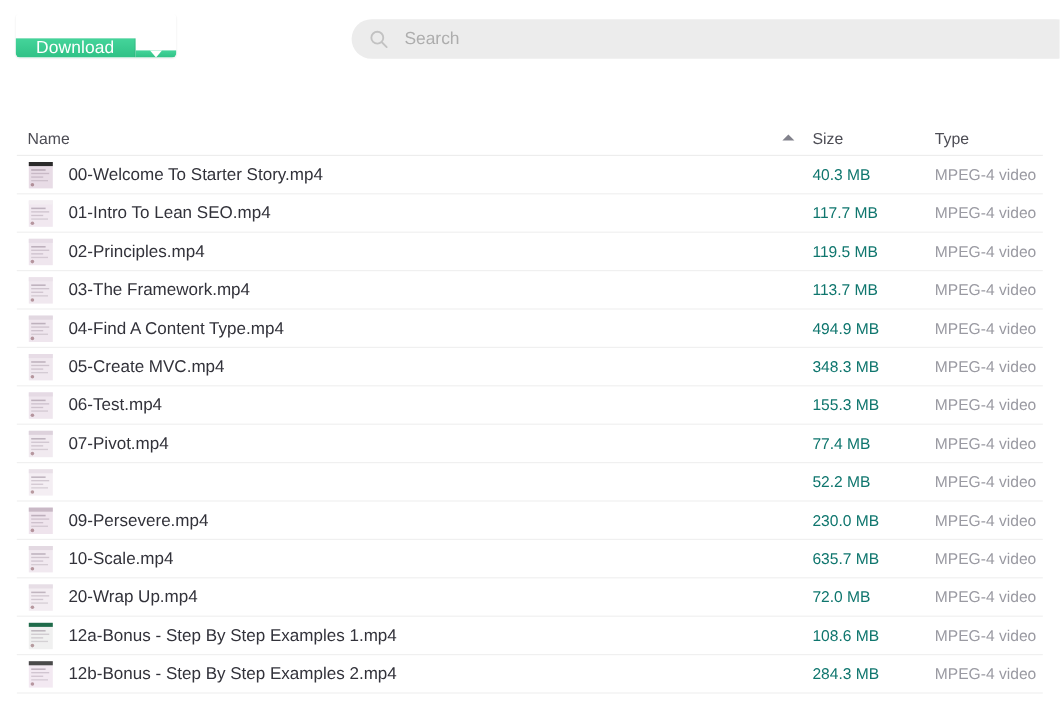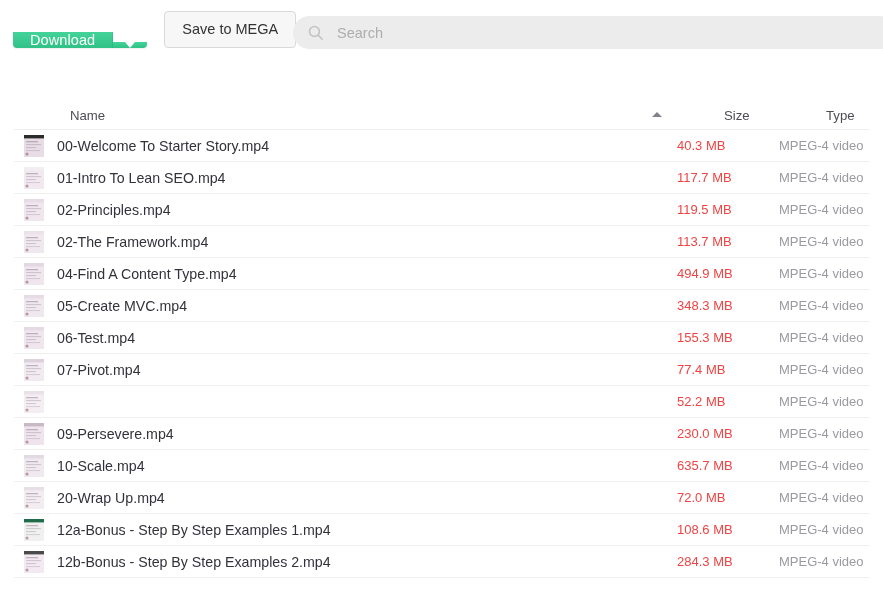--- a/index.html
+++ b/index.html
@@ -145,21 +145,20 @@
   .th {
     position: absolute;
     top: 0;
     height: 30px;
     display: flex;
     align-items: center;
     font-size: 13.2px;
     color: #4d4d55;
     cursor: pointer;
     user-select: none;
-    margin-left: 47px;
   }
   .th-name { left: 9px; }
   .th-size { left: 663px; }
   .th-type { left: 765px; }
 
   .sort-caret {
     position: absolute;
     left: 638px;
     top: 12px;
     width: 0; height: 0;
@@ -193,21 +192,21 @@
     left: 43px;
     font-size: 14.2px;
     color: #32323a;
     white-space: nowrap;
   }
 
   .cell-size {
     position: absolute;
     left: 663px;
     font-size: 13px;
-    color: #ef4444;
+    color: #0f766e;
     white-space: nowrap;
   }
 
   .cell-type {
     position: absolute;
     left: 765px;
     font-size: 13px;
     color: #9a9aa2;
     white-space: nowrap;
   }
@@ -219,21 +218,20 @@
 
   <div class="toolbar">
 
     <div class="btn-group">
       <div class="btn-download">Download</div>
       <div class="btn-download-caret">
         <span class="caret-down"></span>
       </div>
     </div>
 
-    <div class="btn-mega">Save to MEGA</div>
 
     <div class="search-wrap">
       <span class="search-icon">
         <svg viewBox="0 0 24 24" fill="none" stroke="#8a8a8a" stroke-width="2.2" stroke-linecap="round">
           <circle cx="10.5" cy="10.5" r="7"></circle>
           <line x1="15.8" y1="15.8" x2="21.5" y2="21.5"></line>
         </svg>
       </span>
       <input class="search-input" type="text" placeholder="Search" style="">
     </div>
@@ -303,21 +301,21 @@
             <svg viewBox="0 0 28 28">
               <rect x="4" y="3" width="20" height="22" fill="#f0e8ef"></rect>
               <rect x="4" y="3" width="20" height="3.4" fill="#ebe2ea"></rect>
               <rect x="6" y="9" width="12" height="1.3" fill="rgba(90,70,90,.33)"></rect>
               <rect x="6" y="12" width="15" height="1.1" fill="rgba(90,70,90,.22)"></rect>
               <rect x="6" y="15" width="10" height="1.1" fill="rgba(90,70,90,.22)"></rect>
               <rect x="6" y="18" width="14" height="1.1" fill="rgba(90,70,90,.18)"></rect>
               <circle cx="7" cy="22" r="1.5" fill="rgba(110,50,60,.45)"></circle>
             </svg>
           </div>
-          <div class="cell-name">02-The Framework.mp4</div>
+          <div class="cell-name">03-The Framework.mp4</div>
           <div class="cell-size">113.7 MB</div>
           <div class="cell-type">MPEG-4 video</div>
         </div>
         <div class="row">
           <div class="thumb">
             <svg viewBox="0 0 28 28">
               <rect x="4" y="3" width="20" height="22" fill="#efe6ee"></rect>
               <rect x="4" y="3" width="20" height="3.4" fill="#e2d8e1"></rect>
               <rect x="6" y="9" width="12" height="1.3" fill="rgba(90,70,90,.33)"></rect>
               <rect x="6" y="12" width="15" height="1.1" fill="rgba(90,70,90,.22)"></rect>

